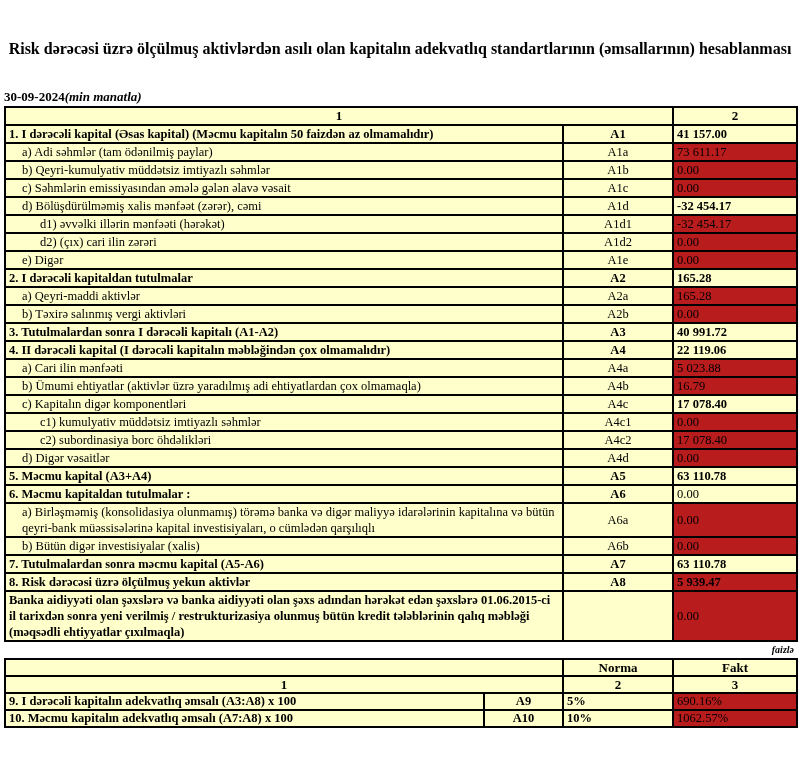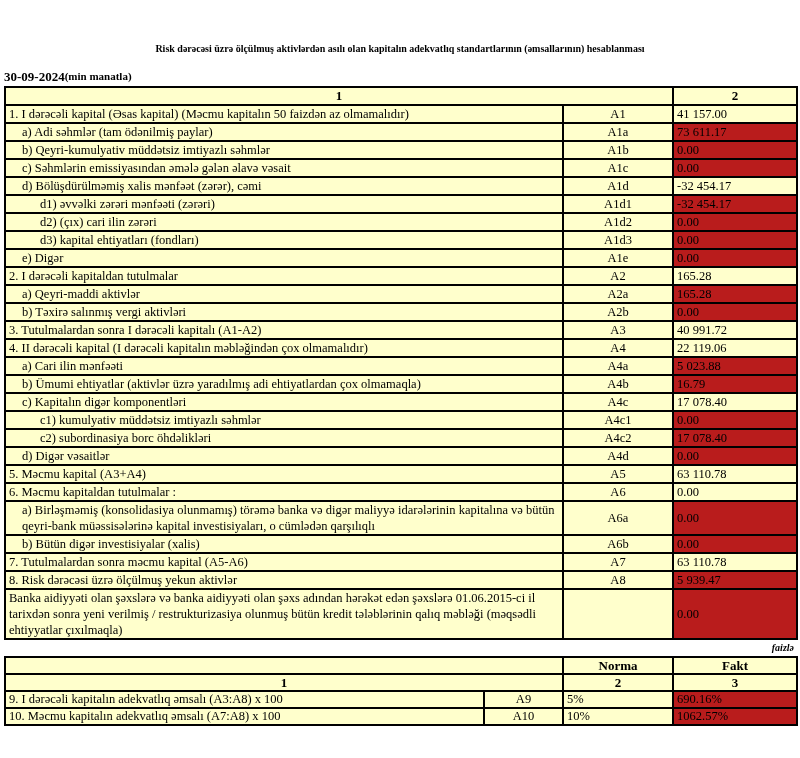--- a/index.html
+++ b/index.html
@@ -11,34 +11,34 @@
     color: #000000;
     font-family: "Liberation Serif", "DejaVu Serif", serif;
     overflow: hidden;
   }
   .doc { padding: 0 4px; }
 
   .title {
     padding-top: 38px;
     text-align: center;
     font-weight: bold;
-    font-size: 10px;
+    font-size: 16px;
     line-height: 22px;
   }
 
   .meta {
     display: flex;
     justify-content: flex-start;
     align-items: flex-end;
     margin: 9px 0 2px 0;
     font-size: 13px;
     line-height: 15px;
     font-weight: bold;
   }
-  .meta .unit { font-size: 11px; }
+  .meta .unit { font-style: italic; font-size: 13px; margin-top: 20px; }
 
   table {
     border-collapse: collapse;
     table-layout: fixed;
     width: 792px;
   }
   td, th {
     border: 2px solid #000000;
     background: #FFFFCC;
     font-size: 12.5px;
@@ -49,21 +49,21 @@
   }
   th {
     text-align: center;
     font-weight: bold;
     font-size: 13px;
     line-height: 16px;
   }
   td.lbl { text-align: left; }
   td.code { text-align: center; }
   td.val { text-align: left; padding-right: 4px; }
-  .b { font-weight: normal; }
+  .b { font-weight: bold; }
   .wht { background: #b91c1c; }
   .ind1 { padding-left: 16px; margin-top: 28px; }
   .ind2 { padding-left: 34px; }
 
   .pct {
     width: 792px;
     text-align: right;
     font-style: italic;
     font-weight: bold;
     font-size: 10px;
@@ -124,36 +124,31 @@
     <td class="val wht">0.00</td>
   </tr>
 
   <tr>
     <td class="lbl ind1">d)  Bölüşdürülməmiş xalis mənfəət (zərər), cəmi</td>
     <td class="code">A1d</td>
     <td class="val b">-32 454.17</td>
   </tr>
 
   <tr>
-    <td class="lbl ind2">d1) əvvəlki zərəri mənfəəti (zərəri)</td>
+    <td class="lbl ind2">d1) əvvəlki illərin mənfəəti (hərəkət)</td>
     <td class="code">A1d1</td>
     <td class="val wht">-32 454.17</td>
   </tr>
 
   <tr>
     <td class="lbl ind2">d2) (çıx) cari ilin zərəri</td>
     <td class="code">A1d2</td>
     <td class="val wht">0.00</td>
   </tr>
 
-  <tr>
-    <td class="lbl ind2">d3) kapital ehtiyatları (fondları)</td>
-    <td class="code">A1d3</td>
-    <td class="val wht">0.00</td>
-  </tr>
 
   <tr>
     <td class="lbl ind1">e) Digər</td>
     <td class="code">A1e</td>
     <td class="val wht">0.00</td>
   </tr>
 
   <tr>
     <td class="lbl b">2. I dərəcəli kapitaldan  tutulmalar</td>
     <td class="code b">A2</td>

